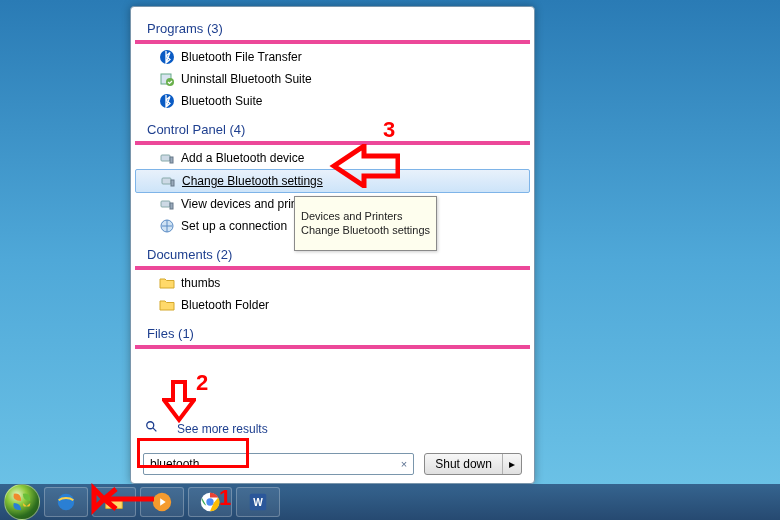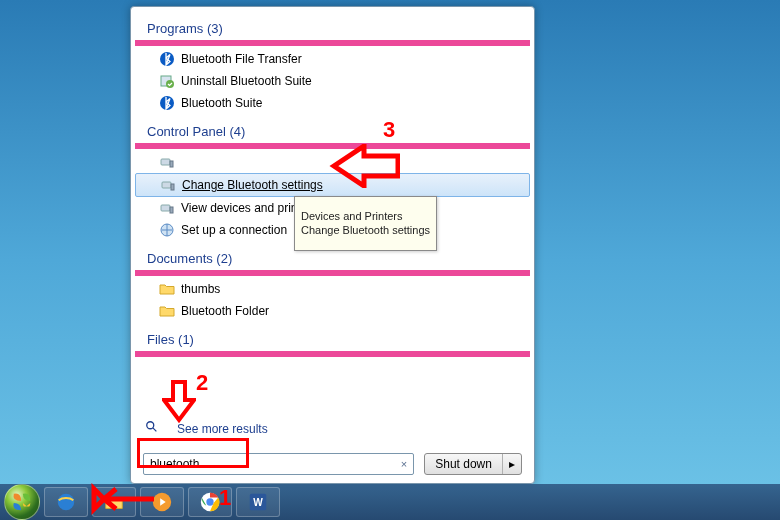--- a/index.html
+++ b/index.html
@@ -21,21 +21,21 @@
       background: #ffffff;
       border: 1px solid #7a96ac;
       border-radius: 4px;
       box-shadow: 0 0 8px rgba(0,0,0,0.3);
       padding: 8px 0 8px 0;
     }
     .section-header {
       color: #1e3f8f;
       font-size: 13px;
       padding: 4px 12px 4px 12px;
-      border-bottom: 6px solid #ec4899;
+      border-bottom: 4px solid #ec4899;
       margin: 6px 4px 2px 4px;
     }
     .section-header.first { margin-top: 2px; }
     .item {
       display: flex;
       align-items: center;
       padding: 3px 12px 3px 28px;
       cursor: pointer;
       white-space: nowrap;
     }
@@ -177,20 +177,21 @@
         </svg></span>
     <span class="label">Bluetooth Suite</span>
   </div>
 
   <div class="section-header">Control Panel (4)</div>
   <div class="item">
     <span class="icon"><svg viewBox="0 0 16 16">
           <rect x="2" y="5" width="9" height="6" rx="1" fill="#cdd9e5" stroke="#8aa"></rect>
           <rect x="11" y="7" width="3" height="6" fill="#9ab" stroke="#678"></rect>
         </svg></span>
+    <span class="label">Add a Bluetooth device</span>
   </div>
   <div class="item selected">
     <span class="icon"><svg viewBox="0 0 16 16">
           <rect x="2" y="5" width="9" height="6" rx="1" fill="#cdd9e5" stroke="#8aa"></rect>
           <rect x="11" y="7" width="3" height="6" fill="#9ab" stroke="#678"></rect>
         </svg></span>
     <span class="label">Change Bluetooth settings</span>
   </div>
   <div class="item">
     <span class="icon"><svg viewBox="0 0 16 16">

